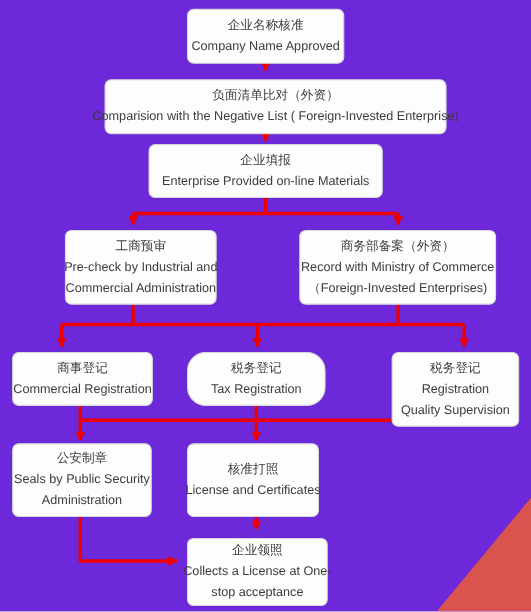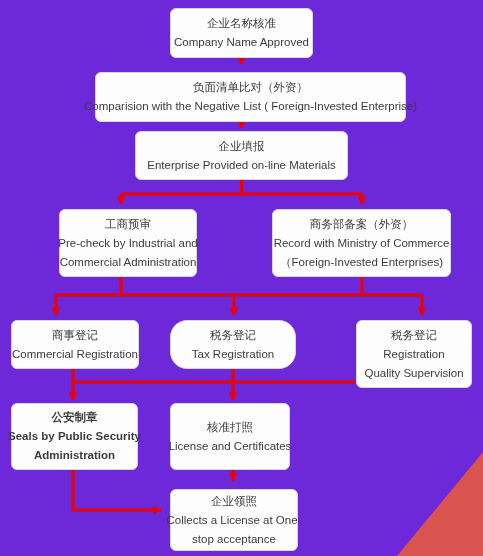--- a/index.html
+++ b/index.html
@@ -163,21 +163,21 @@
   </div>
 
   <div class="node" style="left:356px; top:320px; width:116px; height:68px;">
     <div class="cn">税务登记</div>
     <div class="en">
       <span class="en-line">Registration</span>
       <span class="en-line">Quality Supervision</span>
     </div>
   </div>
 
-  <div class="node" style="left:11px; top:403px; width:127px; height:67px;font-weight:bold;">
+  <div class="node" style="left:11px; top:403px; width:127px; height:67px;">
     <div class="cn">公安制章</div>
     <div class="en">
       <span class="en-line">Seals by Public Security</span>
       <span class="en-line">Administration</span>
     </div>
   </div>
 
   <div class="node" style="left:170px; top:403px; width:120px; height:67px;text-align:right;">
     <div class="cn">核准打照</div>
     <div class="en">

